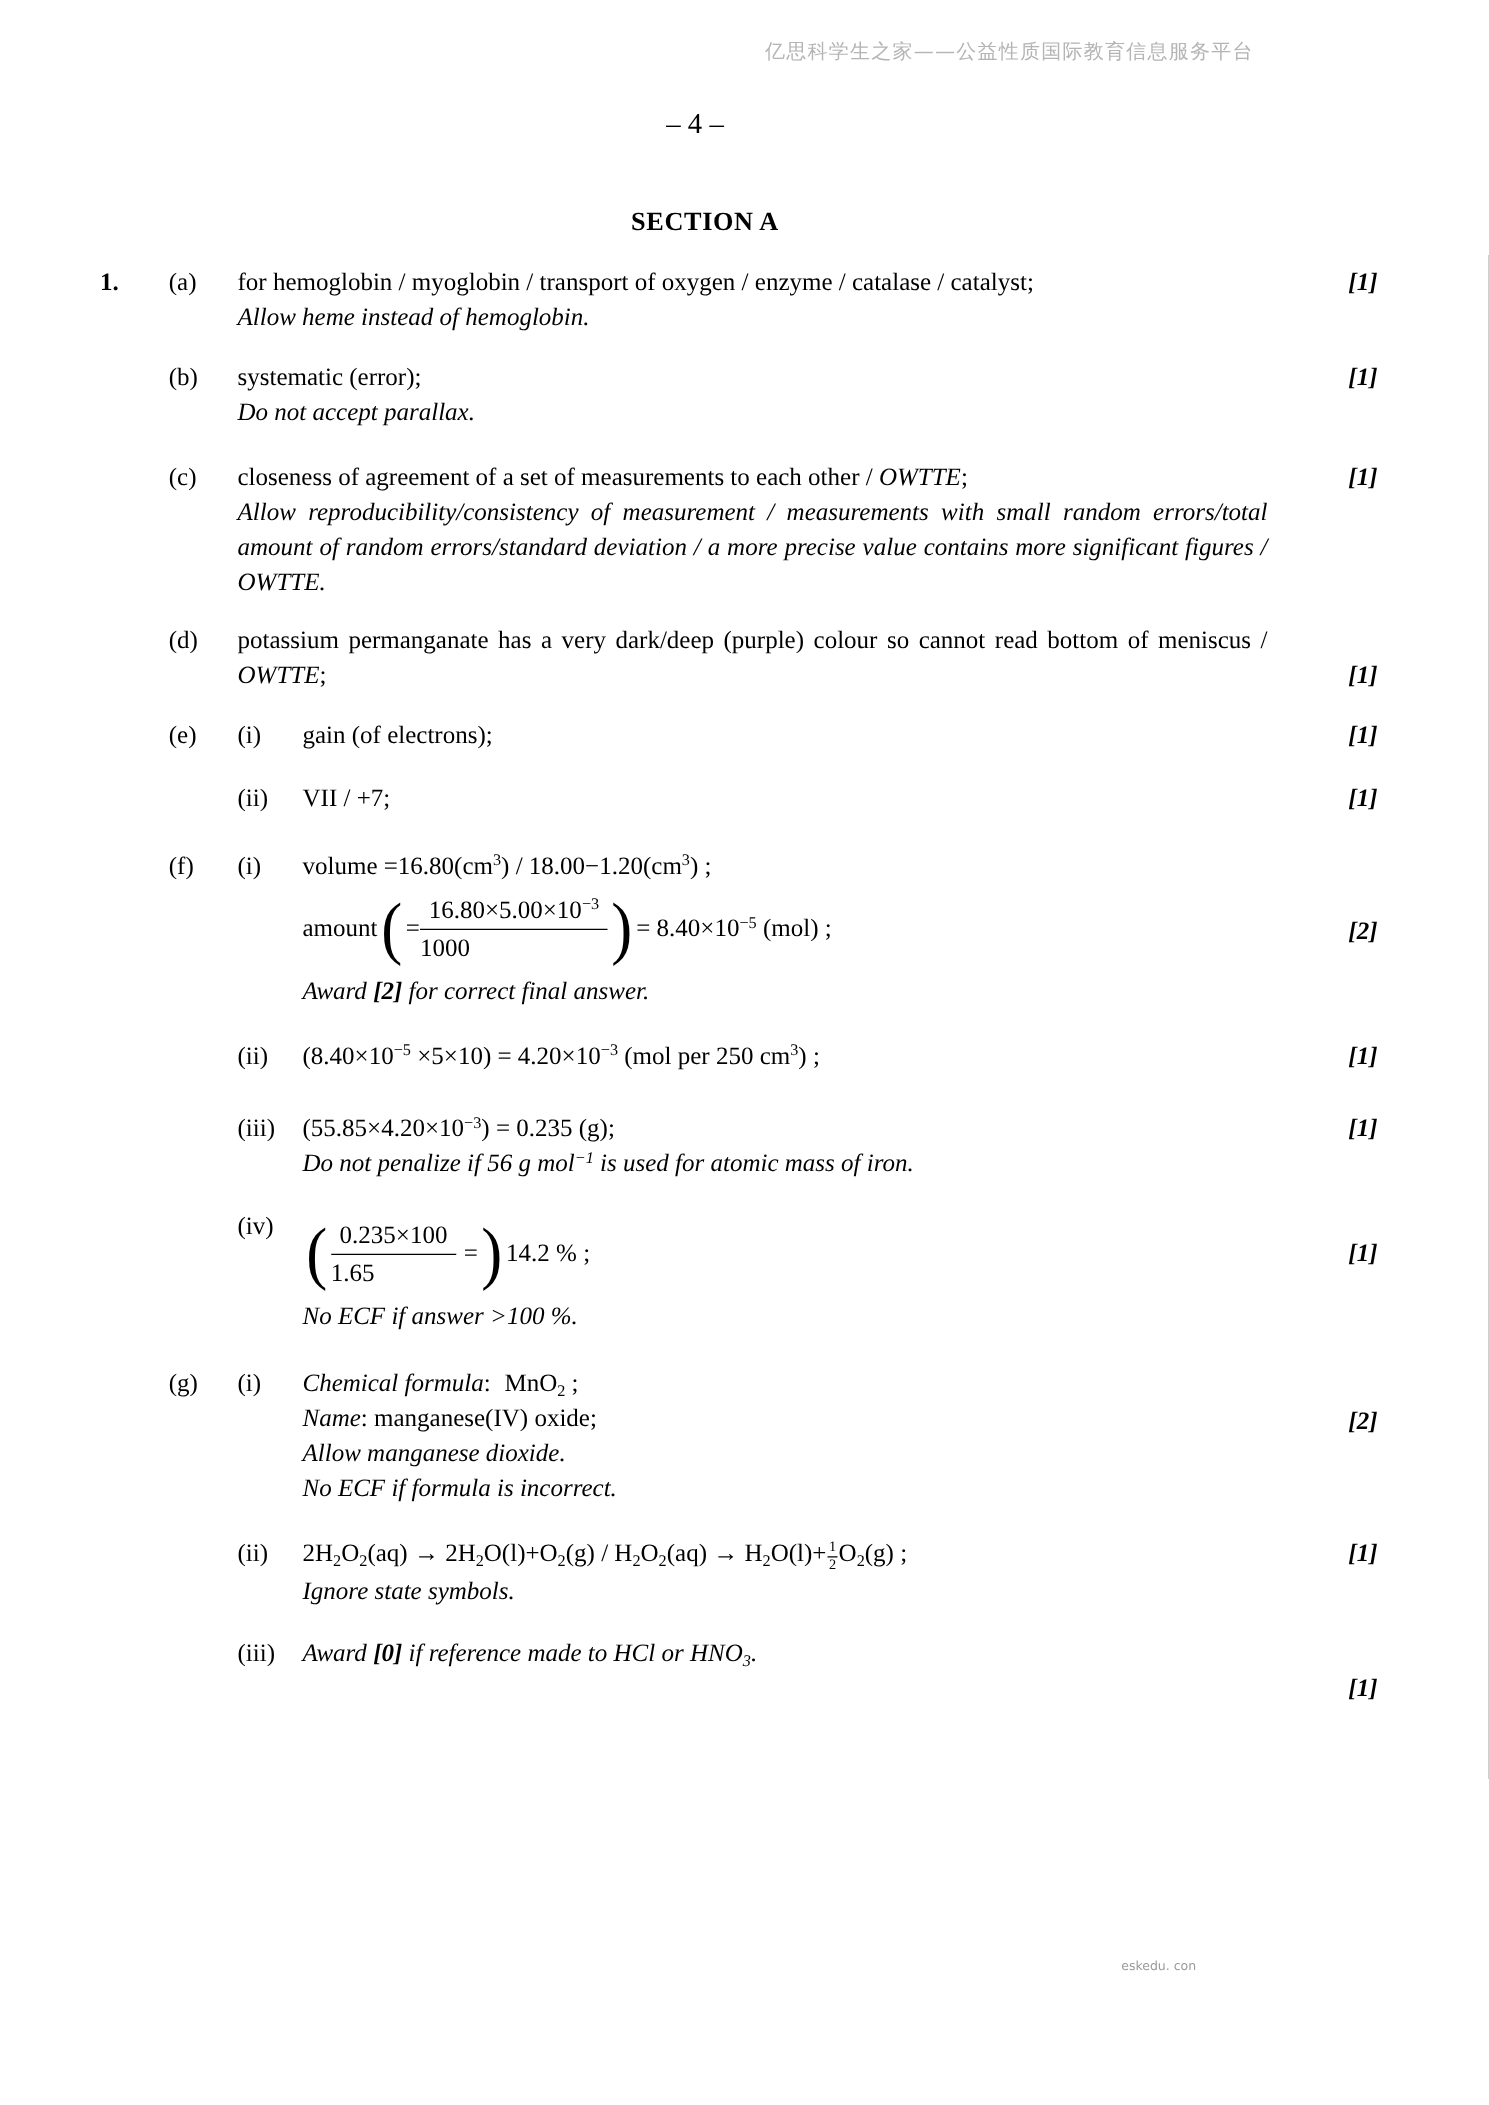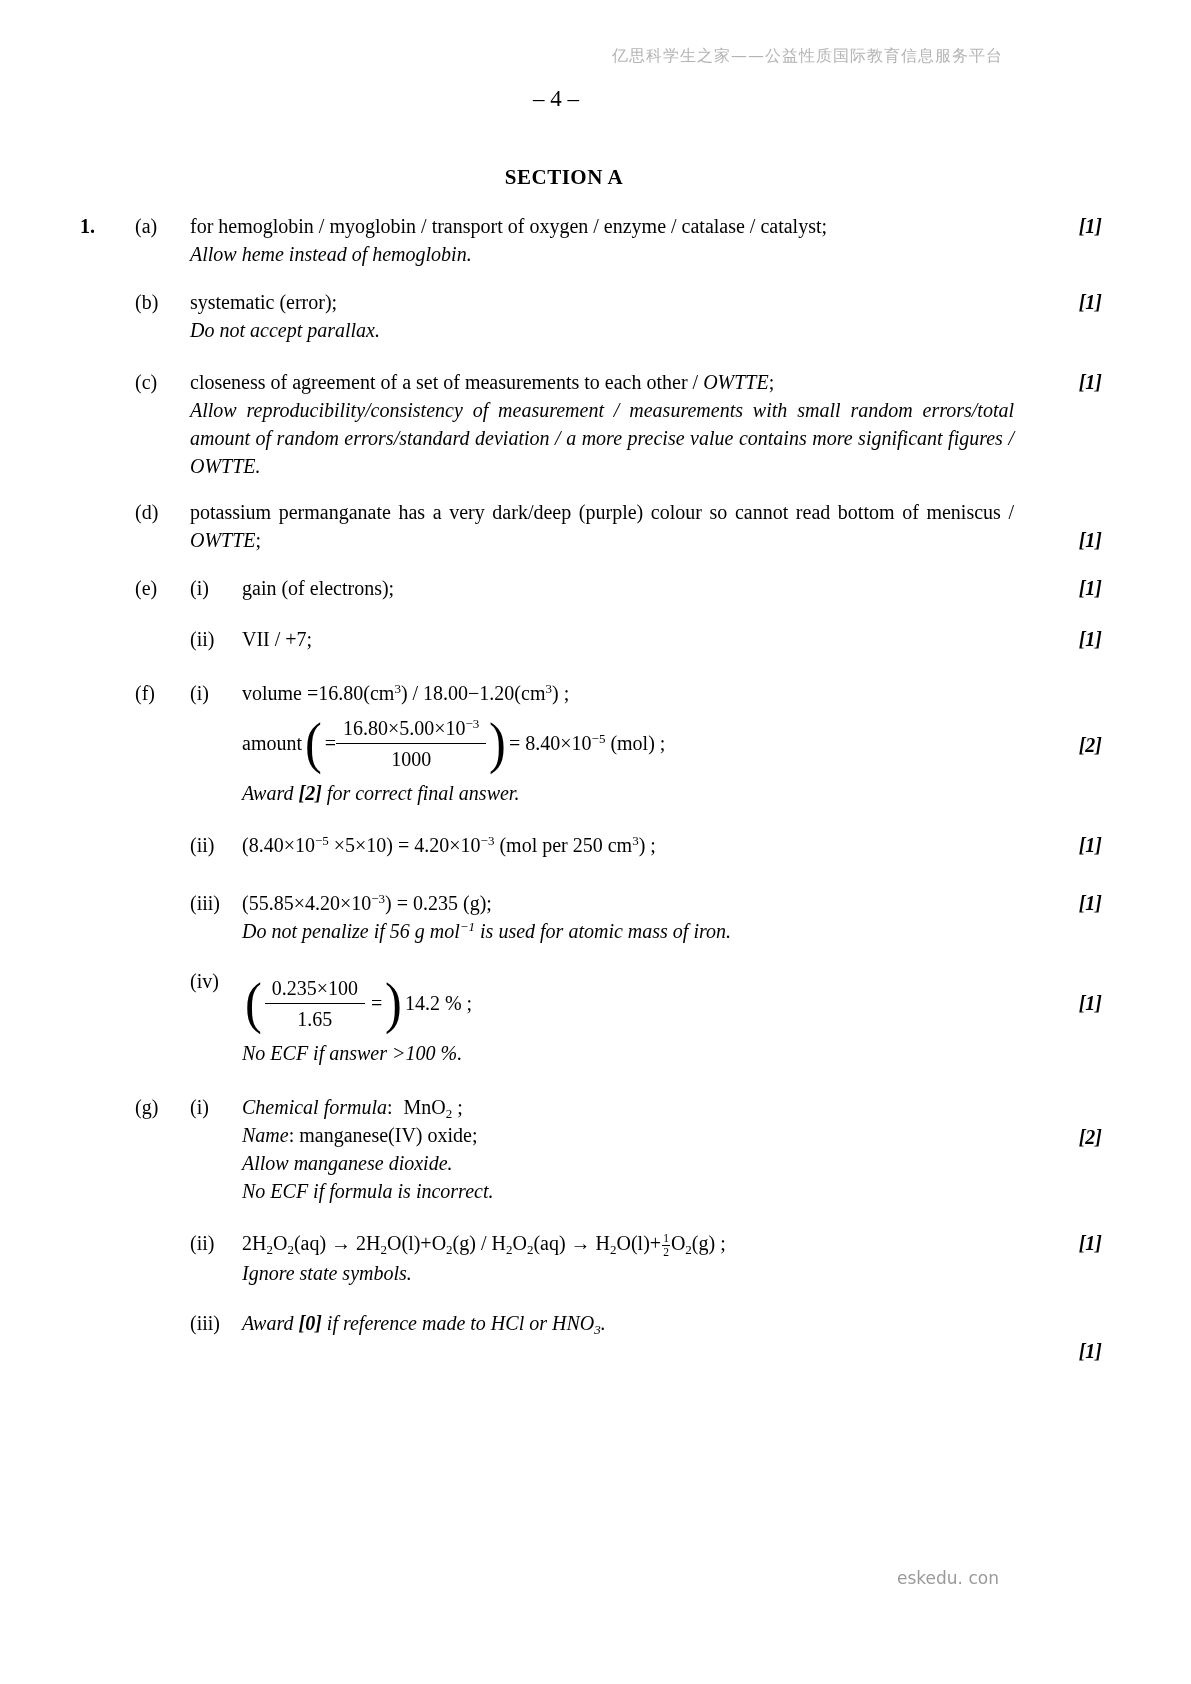--- a/index.html
+++ b/index.html
@@ -1,53 +1,53 @@
 <!DOCTYPE html>
 <html><head>
 <meta charset="utf-8">
 <style>
   html,body{margin:0;padding:0;background:#888;}
   .page{position:relative;width:1191px;height:1684px;background:#ffffff;
         font-family:"Liberation Serif","DejaVu Serif",serif;color:#000;overflow:hidden;margin:0 auto;}
-  .top-watermark{position:absolute;top:46px;left:612px;
+  .top-watermark{position:absolute;top:31px;left:612px;
         font-family:"DejaVu Sans","Liberation Sans",sans-serif;font-size:16px;color:#b4b4b4;letter-spacing:1px;}
   .page-number{position:absolute;top:86px;left:533px;font-size:23px;}
   .paper-code{position:absolute;top:86px;left:686px;width:416px;text-align:right;font-size:23px;}
   .section-title{position:absolute;top:155px;left:80px;width:948px;text-align:center;
         font-size:21px;font-weight:700;letter-spacing:.5px;margin:10px;}
   .inner{position:absolute;top:212px;left:80px;width:1022px;font-size:20px;line-height:28px;}
   .row{display:flex;align-items:flex-start;}
   .qnum{width:55px;flex:none;font-weight:700;}
   .letter{width:55px;flex:none;}
   .roman{width:52px;flex:none;}
   .content{flex:1;min-width:0;}
   .marks{width:88px;flex:none;text-align:right;font-weight:700;font-style:italic;}
   .note{font-style:italic;}
   .it{font-style:italic;}
   .bold{font-weight:700;}
   .just{text-align:justify;}
   .sup{font-size:13px;line-height:0;vertical-align:7px;}
   .sub{font-size:13px;line-height:0;vertical-align:-4px;}
   .eqflex{display:flex;align-items:center;line-height:26px;min-height:72px;}
   .bigp{font-size:56px;line-height:70px;font-weight:400;margin:0 2px;transform:scaleX(.9);}
-  .frac{text-align:center;display:inline-block;}
+  .frac{display:inline-block;}
   .frac .num{display:block;border-bottom:1.5px solid #000;padding:0 7px 2px;}
   .frac .den{display:block;padding-top:2px;}
   .half{display:inline-block;text-align:center;font-size:11.5px;line-height:1;vertical-align:-6px;margin:0 1px;}
   .half .hn{display:block;border-bottom:1px solid #000;padding:0 1px 1px;}
   .half .hd{display:block;padding-top:1px;}
   .mnospace{margin-left:6px;}
   .mb18{margin-bottom:18px}.mb20{margin-bottom:20px}.mb22{margin-bottom:22px}
   .mb23{margin-bottom:23px}.mb24{margin-bottom:24px}.mb26{margin-bottom:26px}.mb30{margin-bottom:30px}
   .mk2{padding-top:28px}
   .mkmid{padding-top:52px}
   .mkeq{padding-top:22px}
   .mkg1{padding-top:30px}
   .footer-watermark{position:absolute;top:1568px;left:897px;
-        font-family:"DejaVu Sans","Liberation Sans",sans-serif;font-size:17px;color:#9a9a9a;}
+        font-family:"DejaVu Sans","Liberation Sans",sans-serif;font-size:10px;color:#9a9a9a;}
 </style>
 </head>
 <body>
 
 <div class="page">
 
   <div class="top-watermark">亿思科学生之家——公益性质国际教育信息服务平台</div>
   <span class="page-number">– 4 –</span>
 
   <h1 class="section-title">SECTION A</h1>

